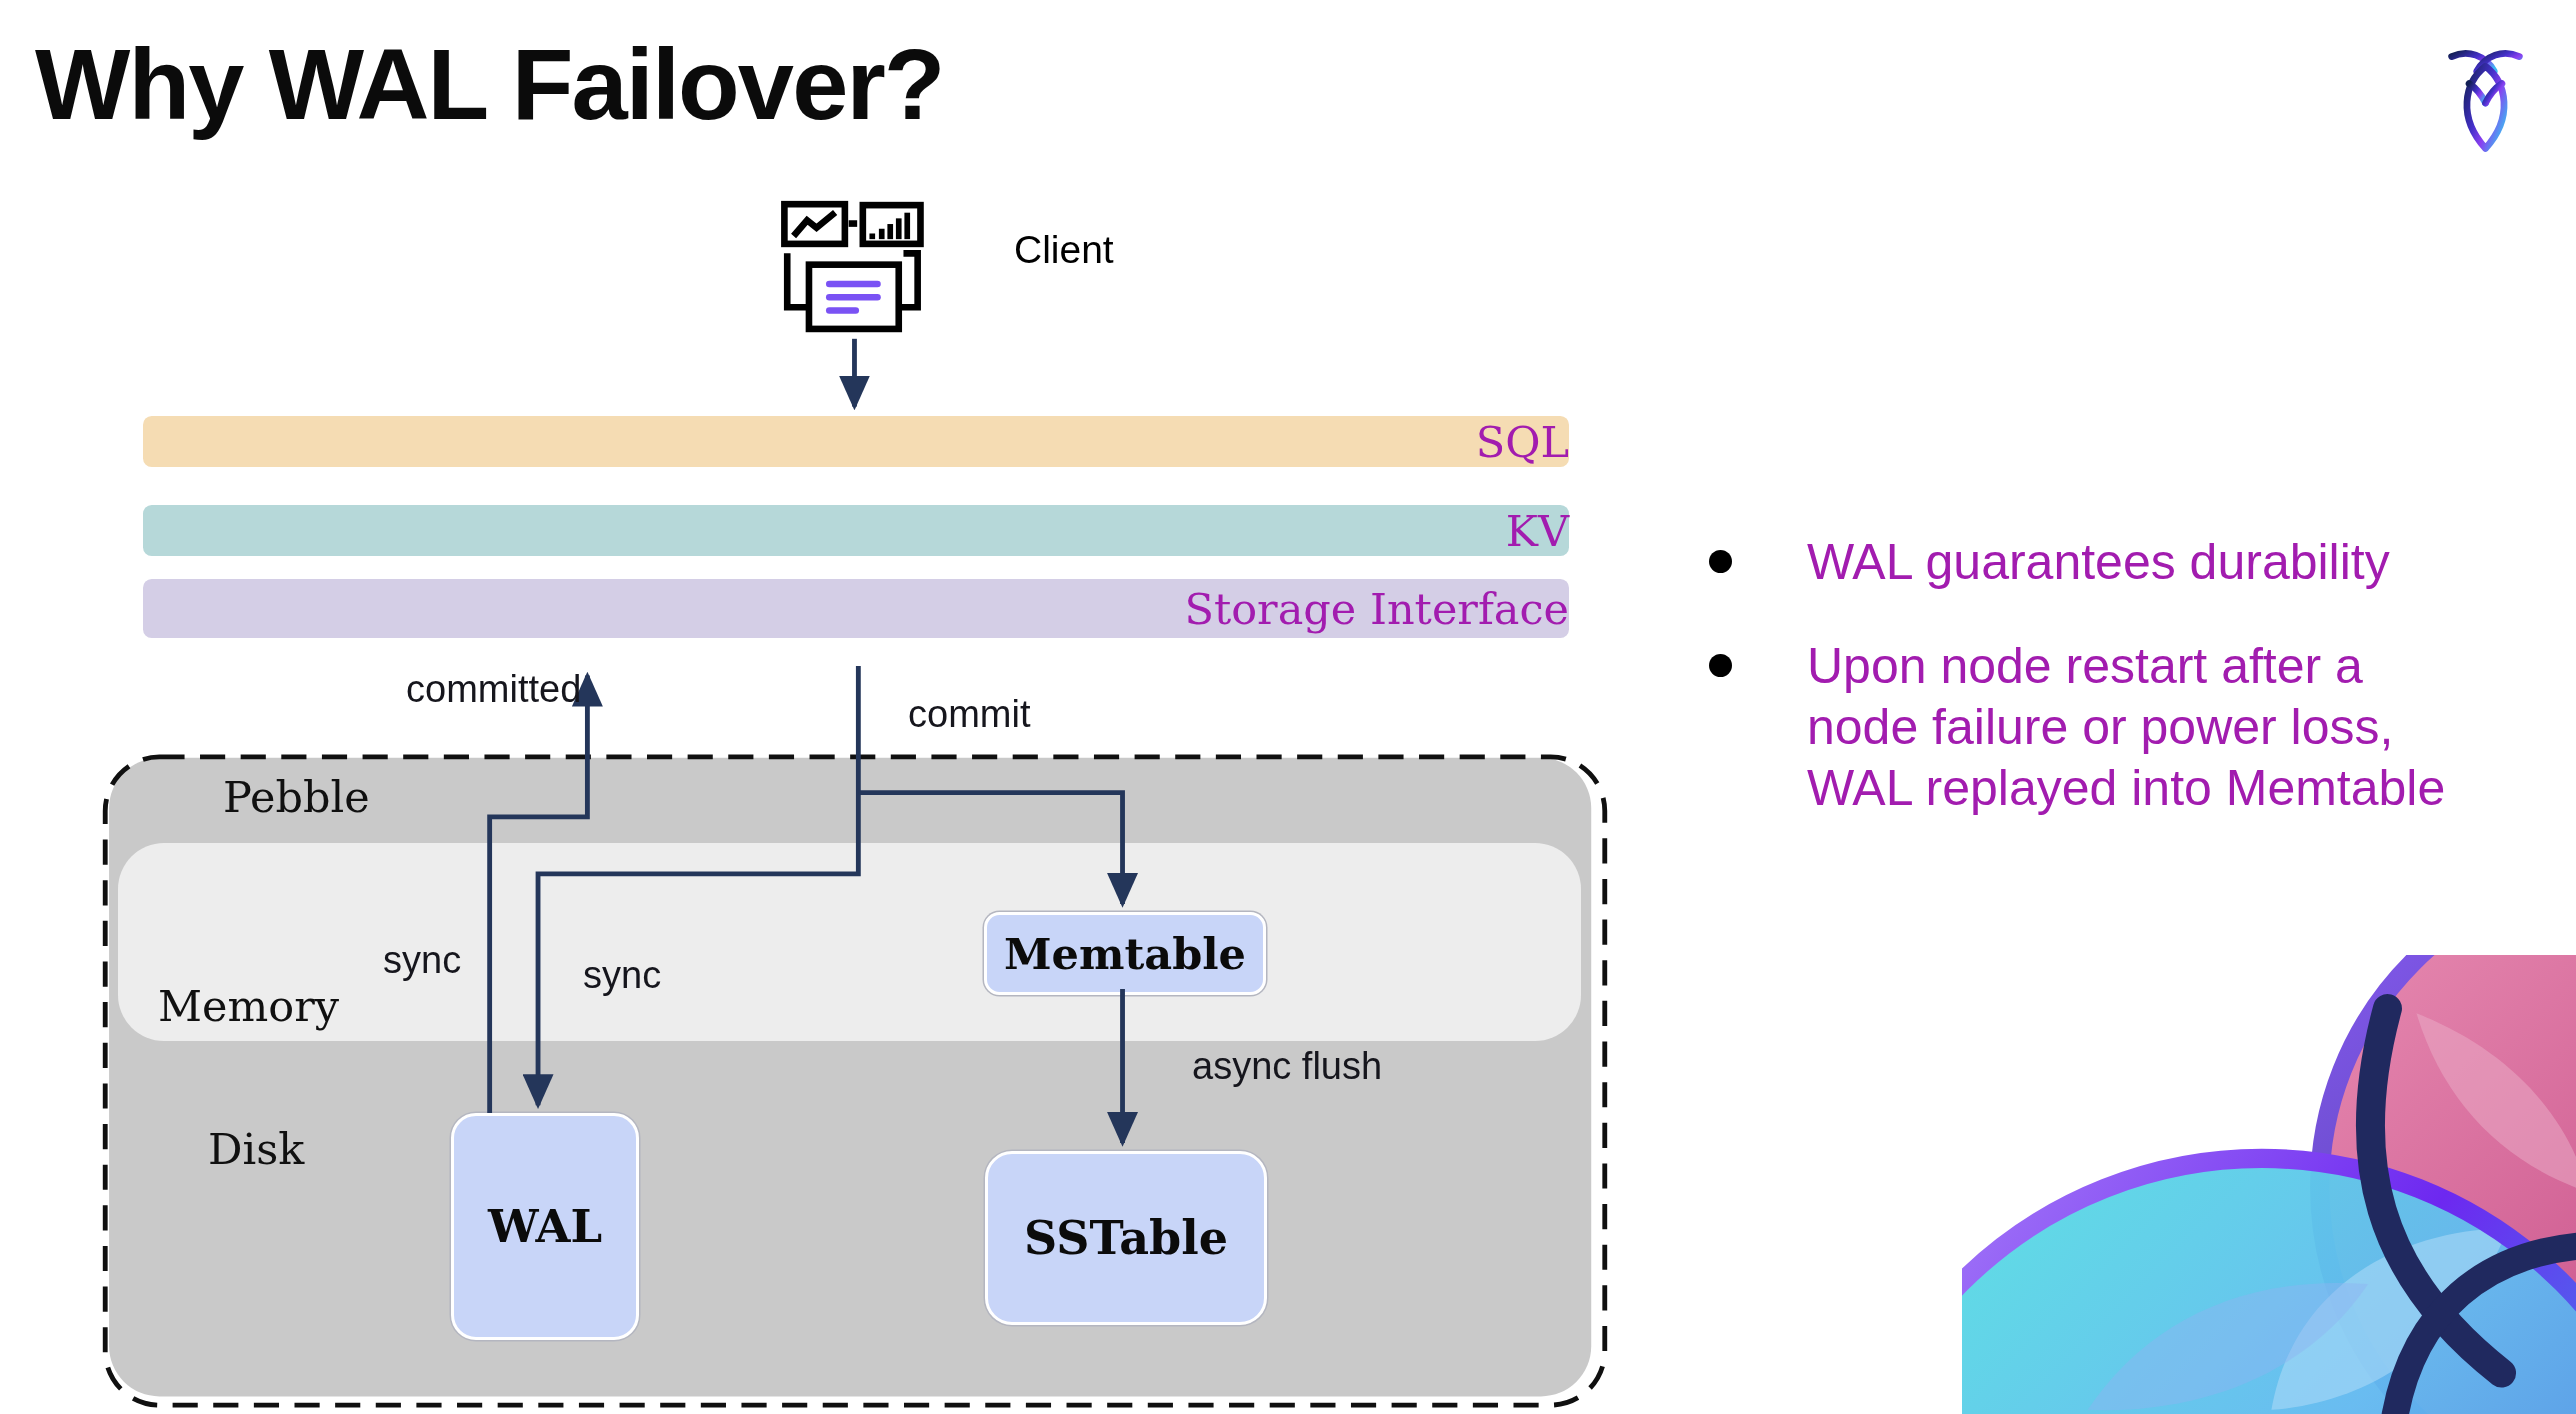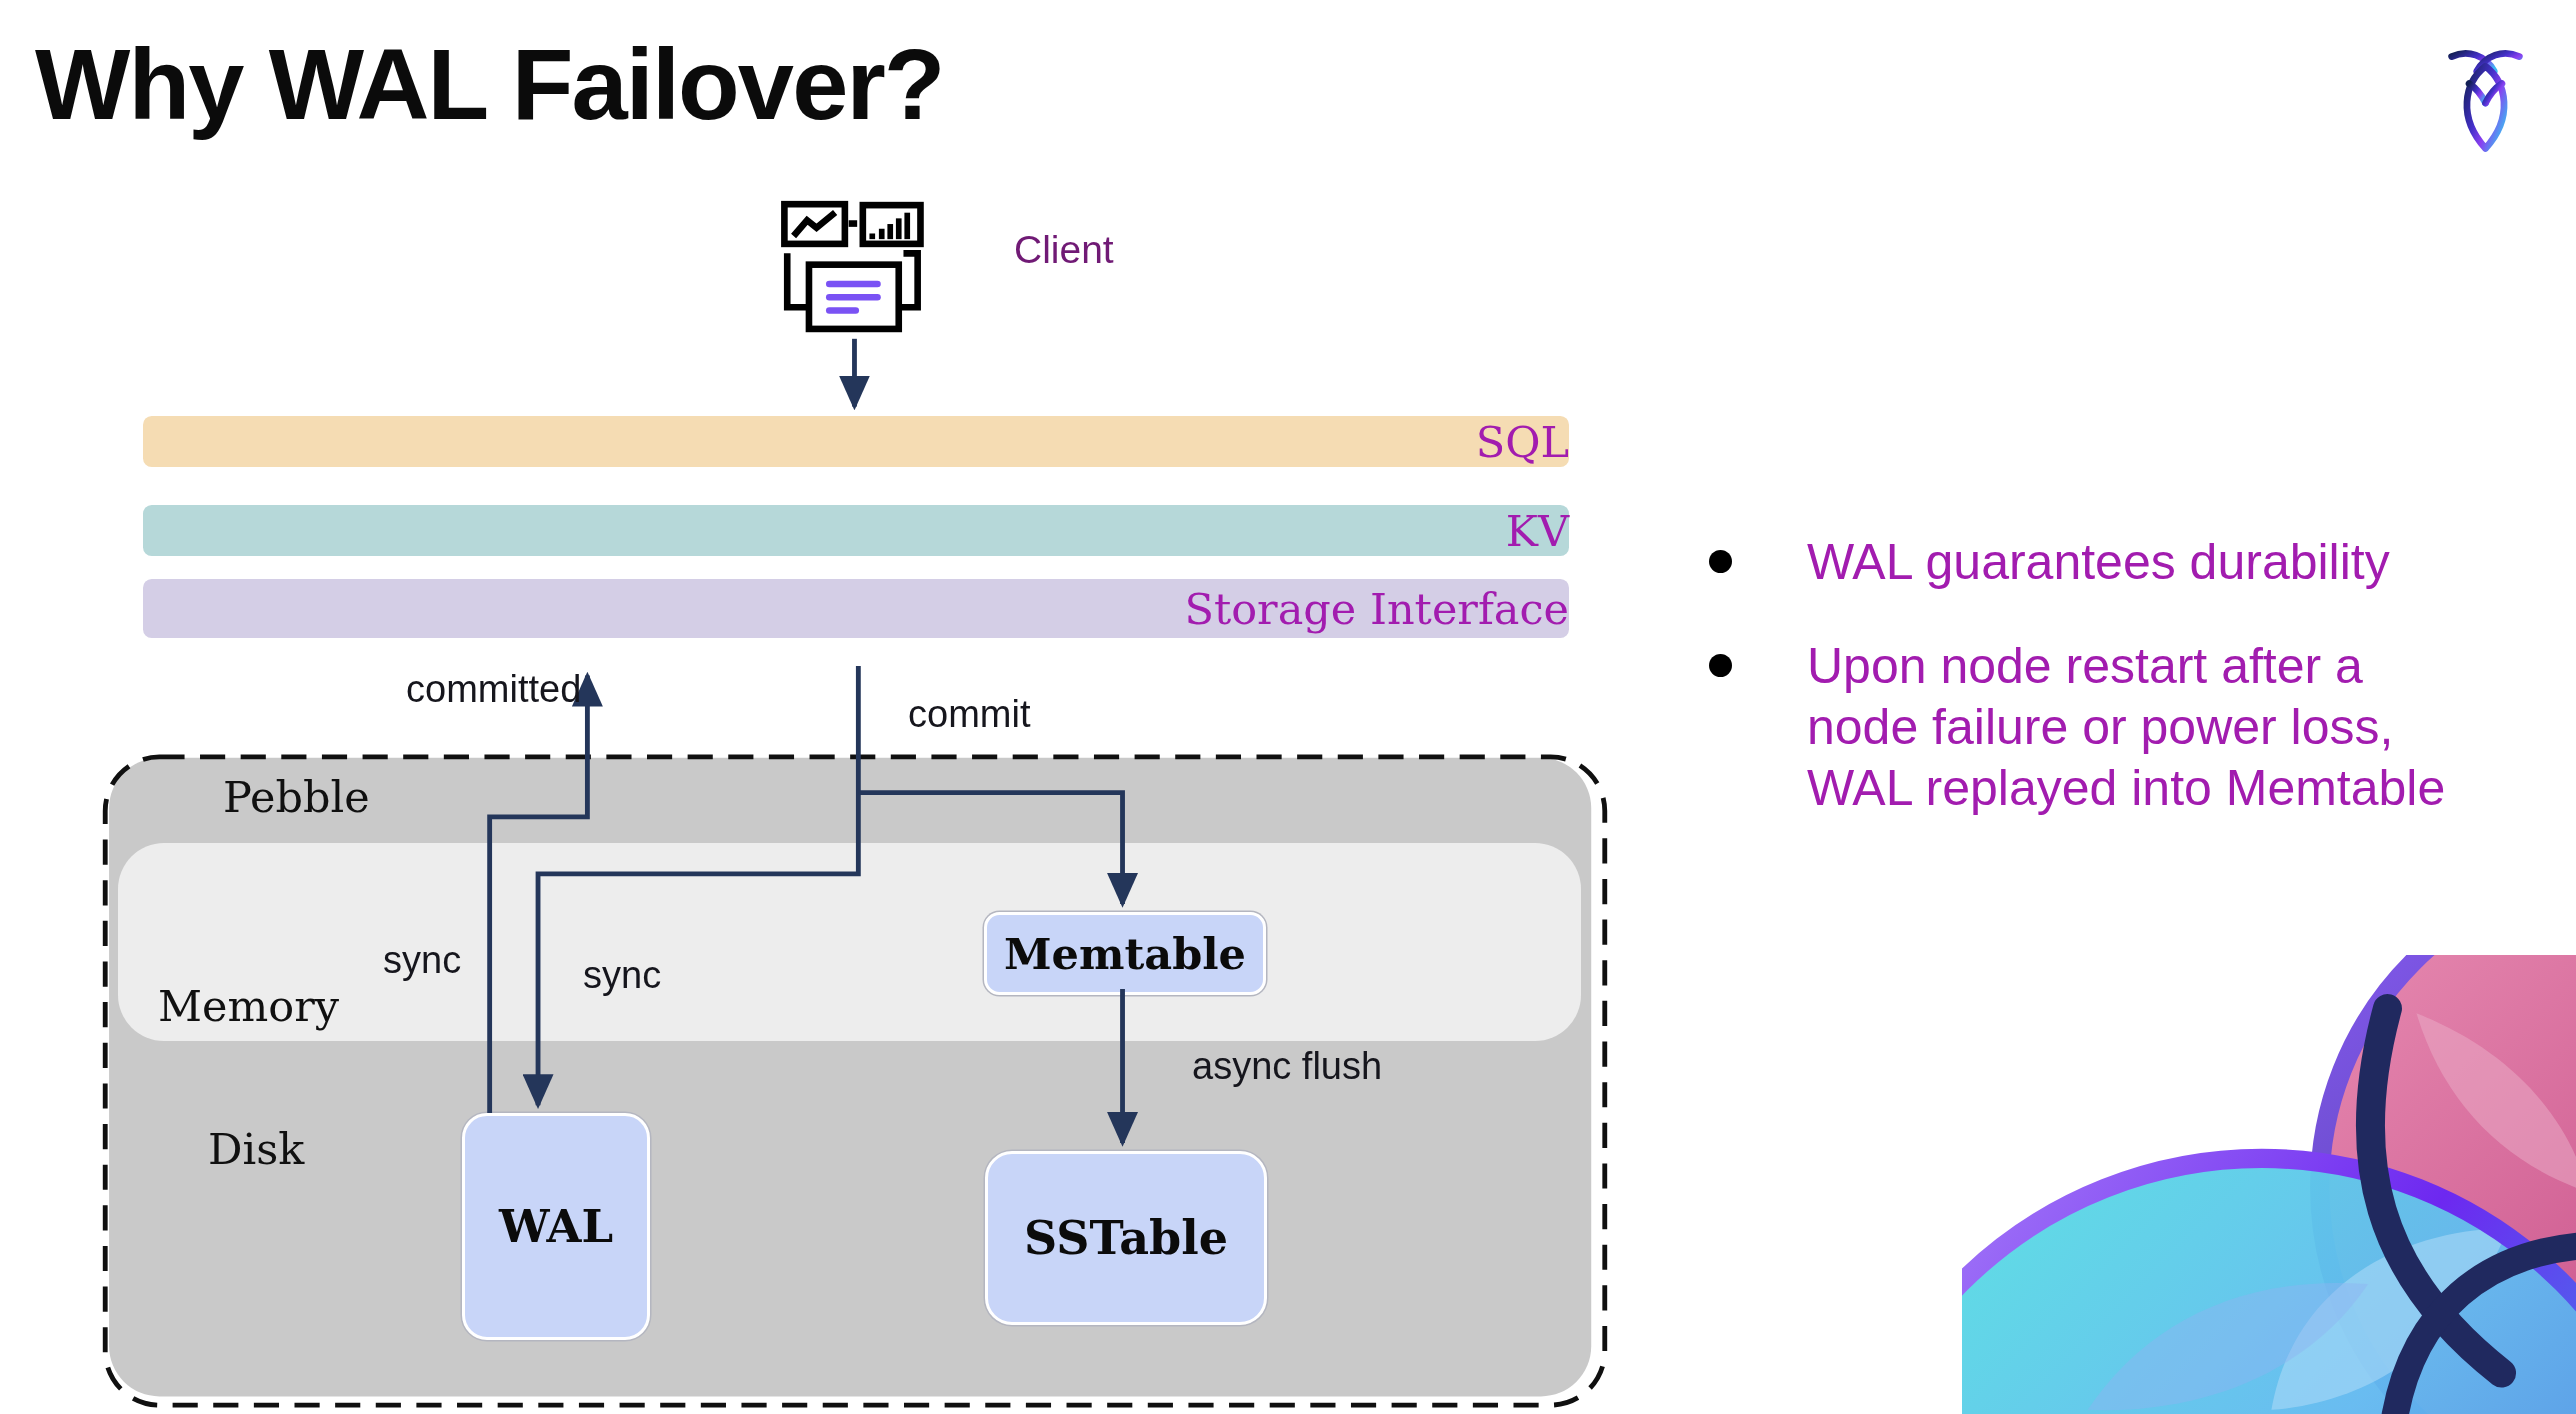--- a/index.html
+++ b/index.html
@@ -18,25 +18,25 @@
   .bar.storage{top:579px;height:59px;background:var(--storage-bar);}
 
   
   .memory-strip{left:118px;top:843px;width:1463px;height:198px;border-radius:46px;background:var(--memory-fill);}
   .rlabel{font-family:"DejaVu Serif","Liberation Serif",serif;font-size:43px;color:#101010;}
   .elabel{font-family:"Liberation Sans",sans-serif;font-size:38px;color:#16161d;}
 
   .node{background:var(--box-fill);border:3.9px solid var(--box-border);box-shadow:0 0 0 1.5px #b4b6c0;
         display:flex;align-items:center;justify-content:center;
         font-family:"DejaVu Serif","Liberation Serif",serif;font-weight:bold;color:#0b0b0b;}
-  .node.wal{left:462px;top:1113px;width:182px;height:221px;border-radius:25px;font-size:45px;}
+  .node.wal{left:451px;top:1113px;width:182px;height:221px;border-radius:25px;font-size:45px;}
   .node.memtable{left:984px;top:912px;width:276px;height:77px;border-radius:15.5px;font-size:43px;}
   .node.sstable{left:985px;top:1151px;width:276px;height:168px;border-radius:27px;font-size:46px;}
 
-  .client-label{left:1014px;top:228px;font-size:39px;color:#701a75;}
+  .client-label{left:1014px;top:228px;font-size:39px;color:#000000;}
 
   
   .bullets{left:1709px;top:532px;width:832px;}
   .bullet-item{display:flex;margin-bottom:43px;}
   .bullet-dot{width:23px;height:23px;border-radius:50%;background:#000;flex:0 0 23px;margin-top:18.4px;margin-right:75px;}
   .bullet-text{font-size:50px;line-height:61px;color:#a21caf;width:677px;
                font-family:"Liberation Sans",sans-serif;}
 
   svg{display:block;}
   .edges{left:0;top:0;pointer-events:none;}

